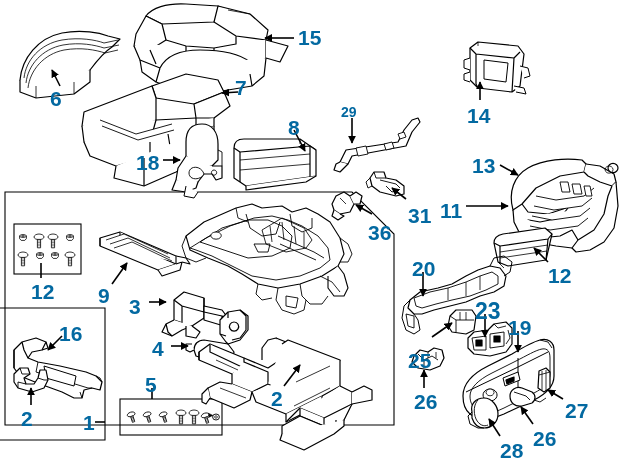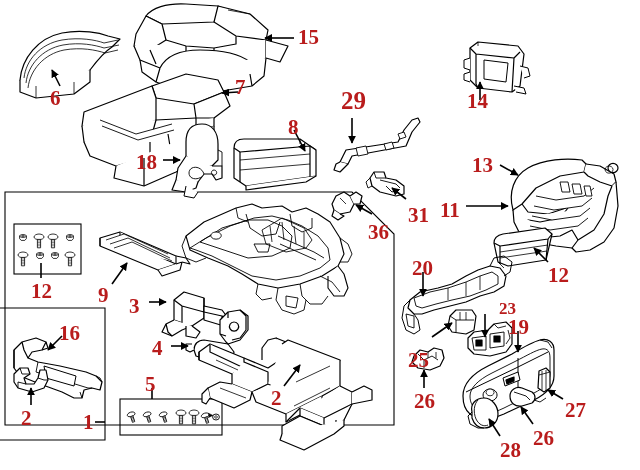--- a/index.html
+++ b/index.html
@@ -6,23 +6,23 @@
   #stage{
     position:relative;
     width:640px;height:470px;
     background:#ffffff;
     overflow:hidden;
     font-family:"Liberation Sans", sans-serif;
   }
   #stage svg{position:absolute;left:0;top:0;width:640px;height:470px;}
   .callout{
     position:absolute;
-    font-family:Liberation Serif, serif;
+    font-family:Liberation Sans, sans-serif;
     font-weight:bold;
-    color:#b91c1c;
+    color:#0369a1;
     line-height:1;
     white-space:nowrap;
     user-select:none;
   }
 </style>
 </head>
 <body>
 
 <div id="stage">
 
@@ -397,34 +397,34 @@
         <line x1="563" y1="399" x2="548" y2="390" marker-end="url(#arrowSolid)"></line>
         <line x1="533" y1="424" x2="521" y2="407" marker-end="url(#arrowSolid)"></line>
         <line x1="500" y1="436" x2="489" y2="419" marker-end="url(#arrowSolid)"></line>
       </g>
   </svg>
 
   <div id="callout-layer">
       <div class="callout" style="left: 298px; top: 27px; font-size: 21px;">15</div>
       <div class="callout" style="left: 50px; top: 88px; font-size: 21px;">6</div>
       <div class="callout" style="left: 235px; top: 77px; font-size: 21px;">7</div>
-      <div class="callout" style="left: 467px; top: 91px; font-size: 21px;">14</div>
+      <div class="callout" style="left: 467px; top: 105px; font-size: 21px;">14</div>
       <div class="callout" style="left: 288px; top: 117px; font-size: 21px;">8</div>
-      <div class="callout" style="left: 341px; top: 88px; font-size: 25px;">29</div>
+      <div class="callout" style="left: 341px; top: 105px; font-size: 14px;">29</div>
       <div class="callout" style="left: 136px; top: 152px; font-size: 21px;">18</div>
       <div class="callout" style="left: 472px; top: 155px; font-size: 21px;">13</div>
       <div class="callout" style="left: 440px; top: 200px; font-size: 21px; text-align: center;">11</div>
       <div class="callout" style="left: 408px; top: 205px; font-size: 21px;">31</div>
       <div class="callout" style="left: 368px; top: 222px; font-size: 21px;">36</div>
       <div class="callout" style="left: 548px; top: 265px; font-size: 21px;">12</div>
       <div class="callout" style="left: 31px; top: 281px; font-size: 21px;">12</div>
       <div class="callout" style="left: 98px; top: 285px; font-size: 21px;">9</div>
       <div class="callout" style="left: 129px; top: 296px; font-size: 21px;">3</div>
       <div class="callout" style="left: 412px; top: 258px; font-size: 21px;">20</div>
-      <div class="callout" style="left: 475px; top: 300px; font-size: 17px; margin-left: 24px;">23</div>
+      <div class="callout" style="left: 475px; top: 300px; font-size: 23px;">23</div>
       <div class="callout" style="left: 508px; top: 317px; font-size: 21px;">19</div>
       <div class="callout" style="left: 408px; top: 350px; font-size: 21px;">25</div>
       <div class="callout" style="left: 59px; top: 323px; font-size: 21px;">16</div>
       <div class="callout" style="left: 152px; top: 338px; font-size: 21px;">4</div>
       <div class="callout" style="left: 145px; top: 374px; font-size: 21px;">5</div>
       <div class="callout" style="left: 414px; top: 391px; font-size: 21px;">26</div>
       <div class="callout" style="left: 271px; top: 388px; font-size: 21px;">2</div>
       <div class="callout" style="left: 21px; top: 408px; font-size: 21px;">2</div>
       <div class="callout" style="left: 83px; top: 412px; font-size: 21px;">1</div>
       <div class="callout" style="left: 565px; top: 400px; font-size: 21px;">27</div>

